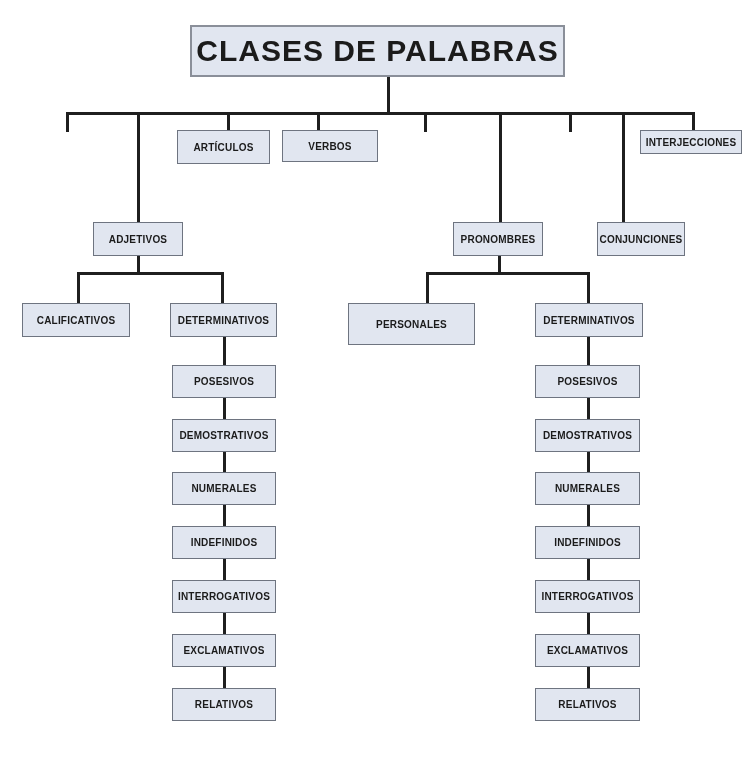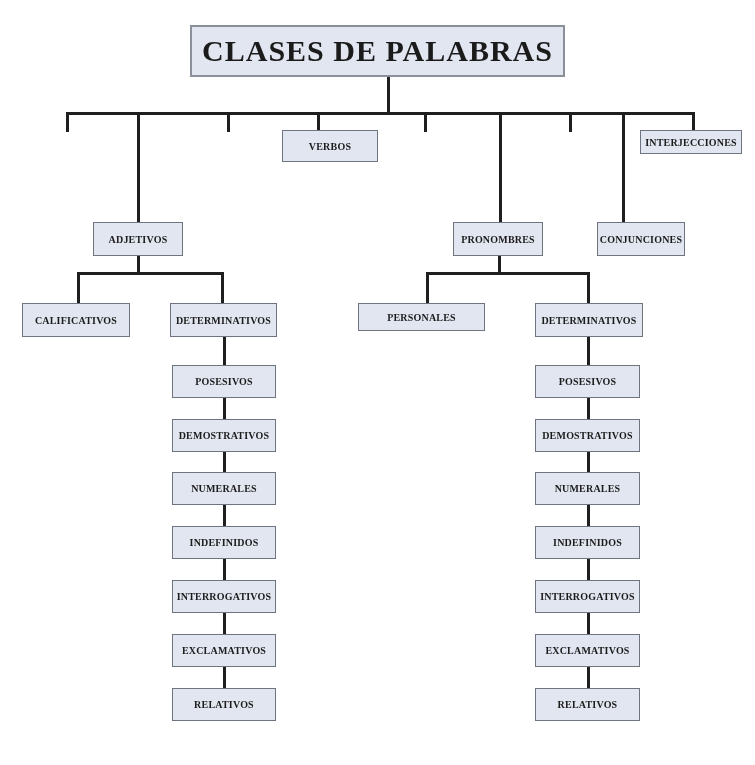--- a/index.html
+++ b/index.html
@@ -19,21 +19,20 @@
   .vl{position:absolute;width:3px;background:var(--line);}
   .hl{position:absolute;height:3px;background:var(--line);}
   .node{
     position:absolute;
     background:var(--fill);
     border:1.5px solid var(--border);
     display:flex;align-items:center;justify-content:center;
     font-size:10px;font-weight:bold;color:var(--text);
     letter-spacing:0.2px;text-align:center;
     box-sizing:border-box;
-    font-family:Liberation Serif, serif;
   }
   .node.title{
     font-size:30px;font-weight:bold;letter-spacing:1px;
     border:2px solid #8a8f99;
   }
 </style>
 </head>
 <body>
 
 <div class="canvas">
@@ -60,30 +59,31 @@
   <div class="vl" style="left:497.5px;top:254px;height:20px"></div>
   <div class="hl" style="left:425.5px;top:271.5px;width:164px"></div>
   <div class="vl" style="left:425.5px;top:272px;height:33px"></div>
   <div class="vl" style="left:586.5px;top:272px;height:33px"></div>
 
   <div class="vl" style="left:222.5px;top:330px;height:370px"></div>
   <div class="vl" style="left:586.5px;top:330px;height:370px"></div>
 
   <div class="node title" style="left:190px;top:25px;width:375px;height:52px">CLASES DE PALABRAS</div>
 
+  <div class="node" style="left:177px;top:130px;width:93px;height:34px">ARTÍCULOS</div>
   <div class="node" style="left:282px;top:130px;width:96px;height:32px">VERBOS</div>
   <div class="node" style="left:640px;top:130px;width:102px;height:24px">INTERJECCIONES</div>
 
   <div class="node" style="left:93px;top:222px;width:90px;height:34px">ADJETIVOS</div>
   <div class="node" style="left:453px;top:222px;width:90px;height:34px">PRONOMBRES</div>
   <div class="node" style="left:22px;top:303px;width:108px;height:34px">CALIFICATIVOS</div>
 
   <div class="node" style="left:597px;top:222px;width:88px;height:34px">CONJUNCIONES</div>
   <div class="node" style="left:170px;top:303px;width:107px;height:34px">DETERMINATIVOS</div>
-  <div class="node" style="left:358px;top:303px;width:127px;height:28px">PERSONALES</div>
+  <div class="node" style="left:348px;top:303px;width:127px;height:42px">PERSONALES</div>
   <div class="node" style="left:535px;top:303px;width:108px;height:34px">DETERMINATIVOS</div>
 
   <div class="node" style="left:172px;top:365px;width:104px;height:33px">POSESIVOS</div>
   <div class="node" style="left:172px;top:419px;width:104px;height:33px">DEMOSTRATIVOS</div>
   <div class="node" style="left:172px;top:472px;width:104px;height:33px">NUMERALES</div>
   <div class="node" style="left:172px;top:526px;width:104px;height:33px">INDEFINIDOS</div>
   <div class="node" style="left:172px;top:580px;width:104px;height:33px">INTERROGATIVOS</div>
   <div class="node" style="left:172px;top:634px;width:104px;height:33px">EXCLAMATIVOS</div>
   <div class="node" style="left:172px;top:688px;width:104px;height:33px">RELATIVOS</div>
 

